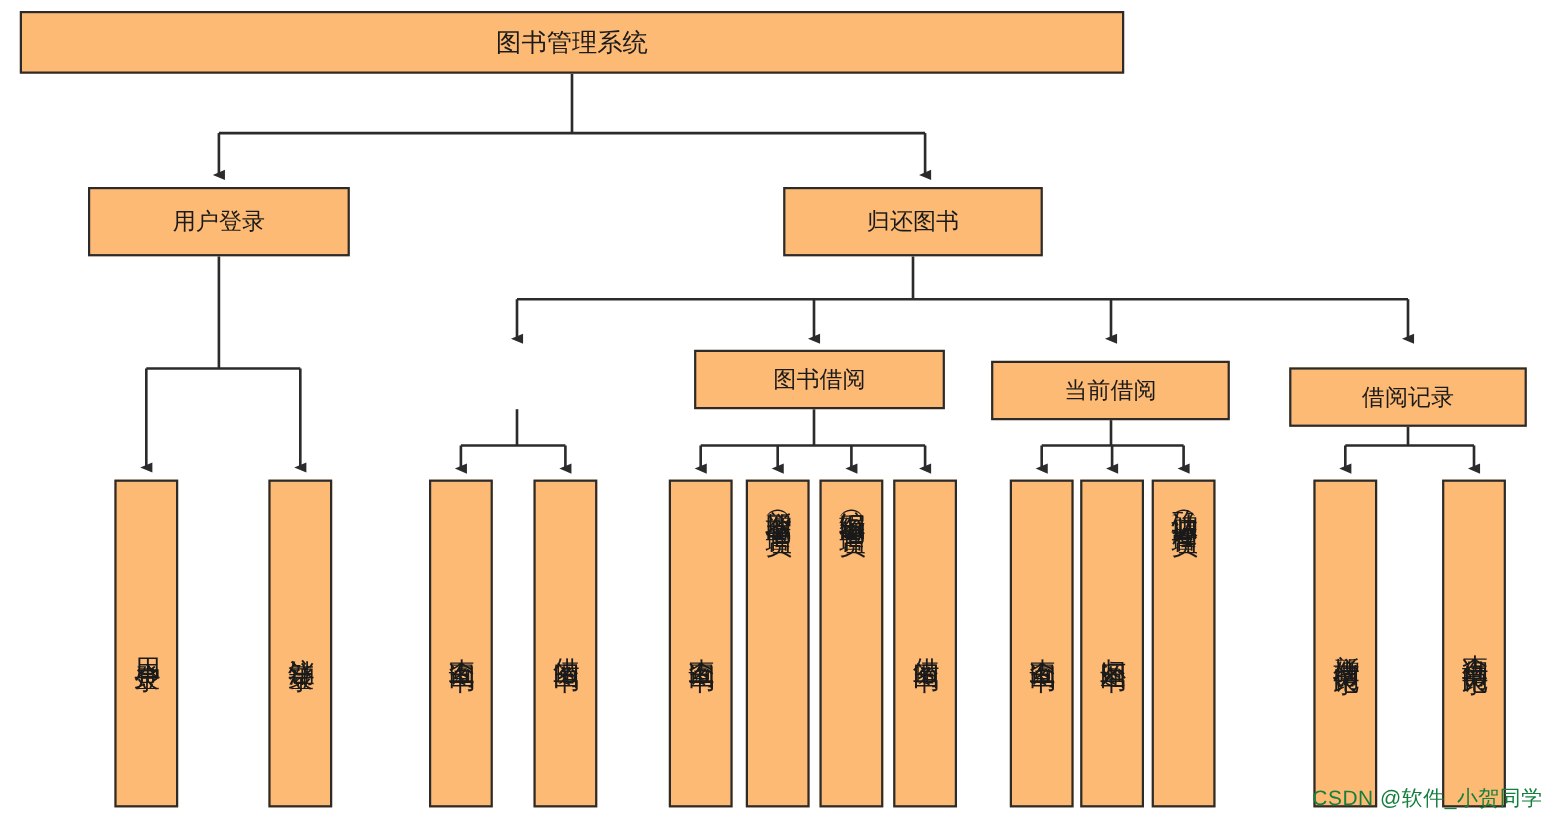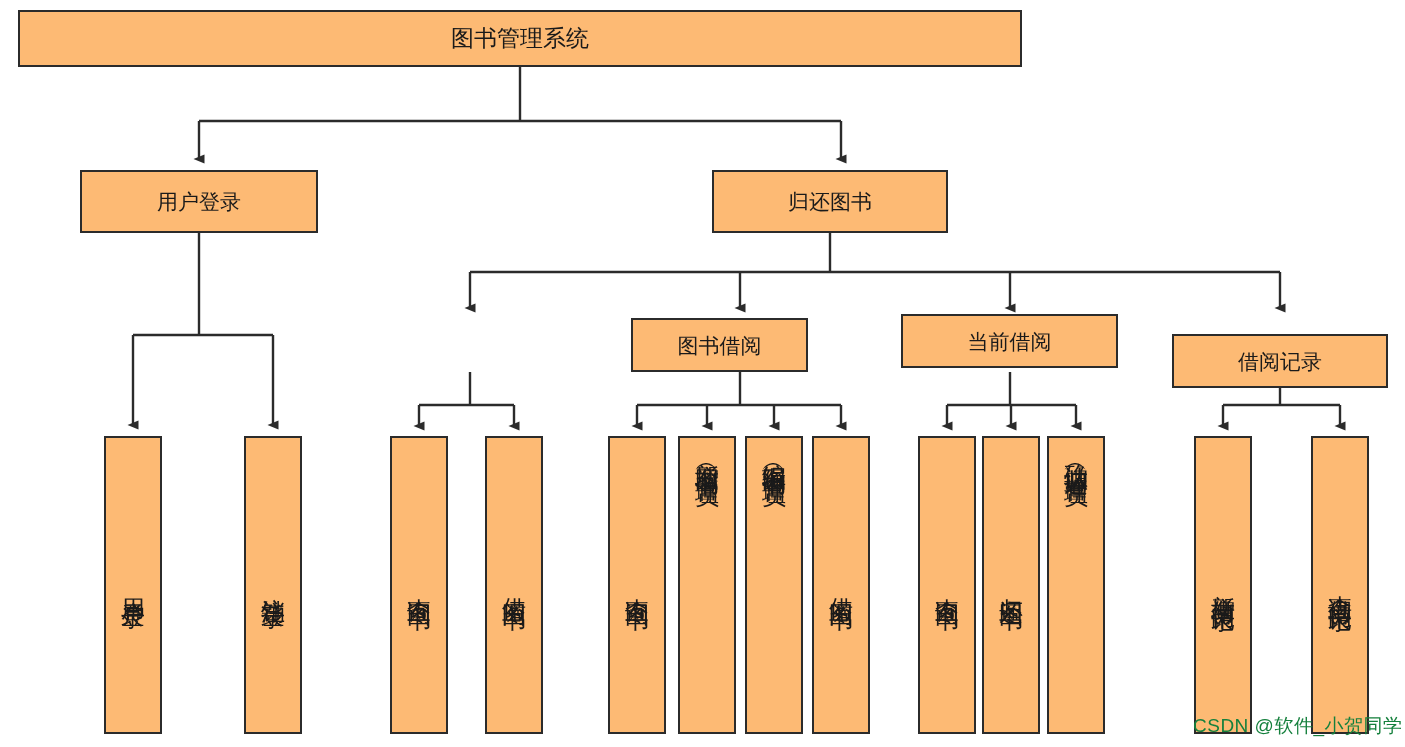--- a/index.html
+++ b/index.html
@@ -139,25 +139,25 @@
 
   <div class="node node-l2" style="left:80px; top:170px; width:238px; height:63px;">
     <span class="label">用户登录</span>
   </div>
 
   <div class="node node-l2" style="left:712px; top:170px; width:236px; height:63px;">
     <span class="label">归还图书</span>
   </div>
 
 
-  <div class="node node-l3" style="left:631px; top:318px; width:177px; height:54px;">
+  <div class="node node-l3" style="left:631px; top:318px; width:228px; height:54px;">
     <span class="label">图书借阅</span>
   </div>
 
-  <div class="node node-l3" style="left:901px; top:314px; width:217px; height:54px;">
+  <div class="node node-l3" style="left:901px; top:328px; width:217px; height:54px;">
     <span class="label">当前借阅</span>
   </div>
 
   <div class="node node-l3" style="left:1172px; top:334px; width:216px; height:54px;">
     <span class="label">借阅记录</span>
   </div>
 
   <div class="node node-leaf leaf-center" style="left:104px; top:436px; width:58px; height:298px;">
     <span class="label">用户登录</span>
   </div>

